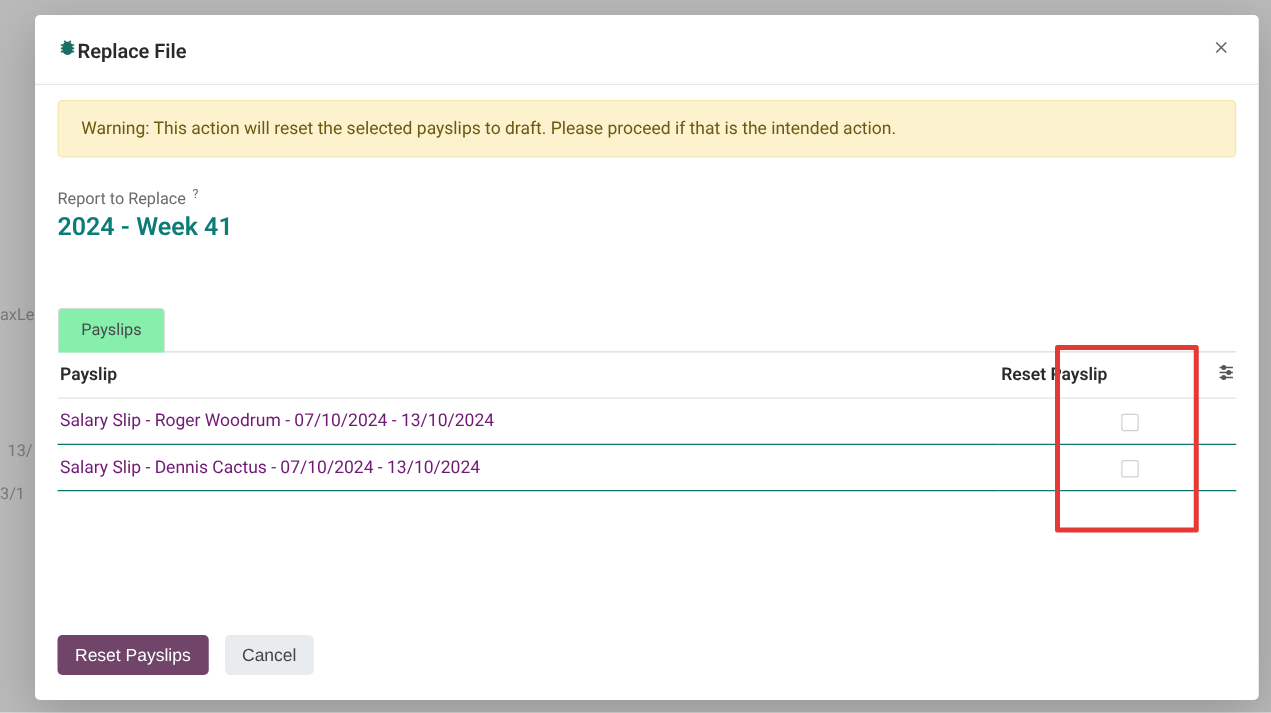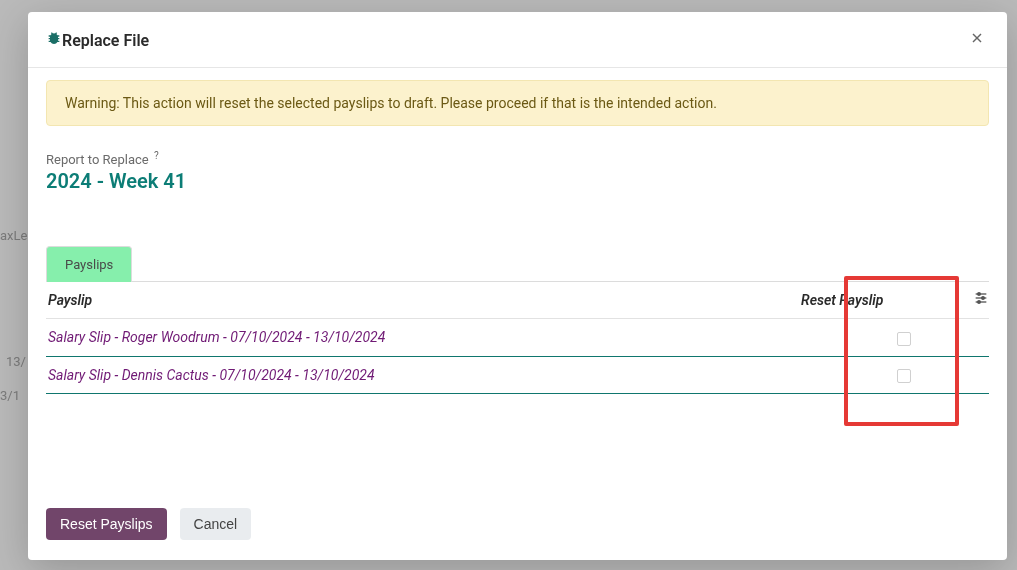--- a/index.html
+++ b/index.html
@@ -123,21 +123,20 @@
       top: 1px;
       cursor: pointer;
       margin-top: 30px;
     }
     .table-wrap {
       position: relative;
     }
     .table {
       width: 100%;
       border-collapse: collapse;
-      font-style: italic;
     }
     .table th {
       text-align: left;
       font-size: 14px;
       font-weight: 600;
       color: #2a2a2a;
       padding: 10px 2px;
       border-bottom: 1px solid #e2e2e2;
     }
     .table th.col-reset {
@@ -214,21 +213,21 @@
     }
     .btn-secondary {
       background: #e9ecef;
       color: #444;
     }
   </style>
 </head>
 <body>
 
 <div class="backdrop">
-  <span class="backdrop-text" style="top:228px;left:0">axLe</span>
+  <span class="backdrop-text" style="top:245px;left:0">axLe</span>
   <span class="backdrop-text" style="top:354px;left:6px">13/</span>
   <span class="backdrop-text" style="top:388px;left:0px">3/1</span>
 </div>
 <div class="overlay"></div>
 
 <div class="modal">
   <div class="modal-header">
     <div class="modal-title-wrap">
       <span>
         <svg class="bug-icon" viewBox="0 0 24 24" fill="currentColor">

